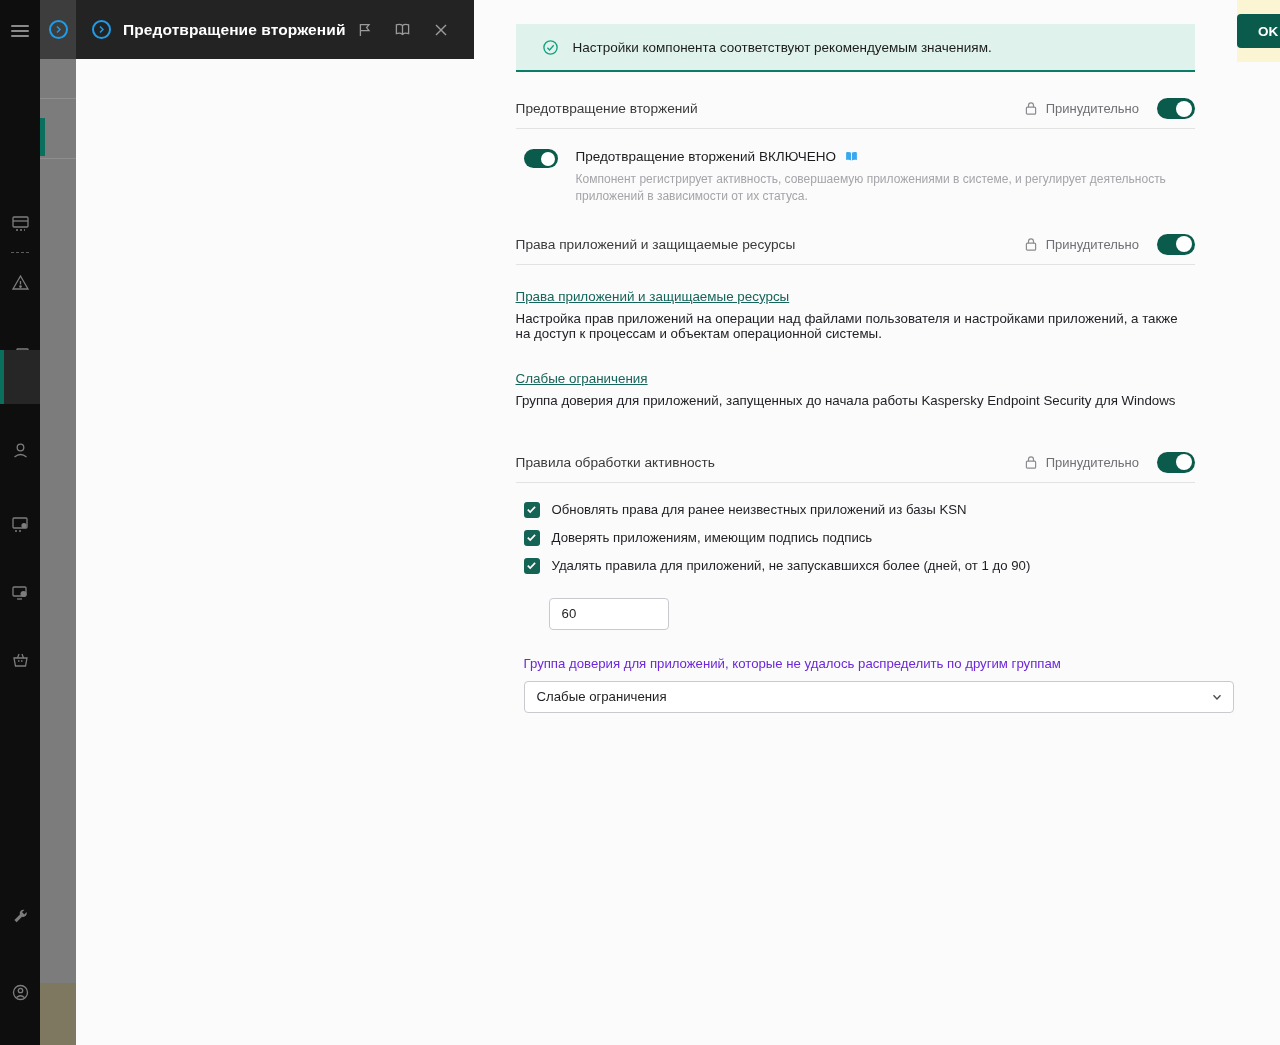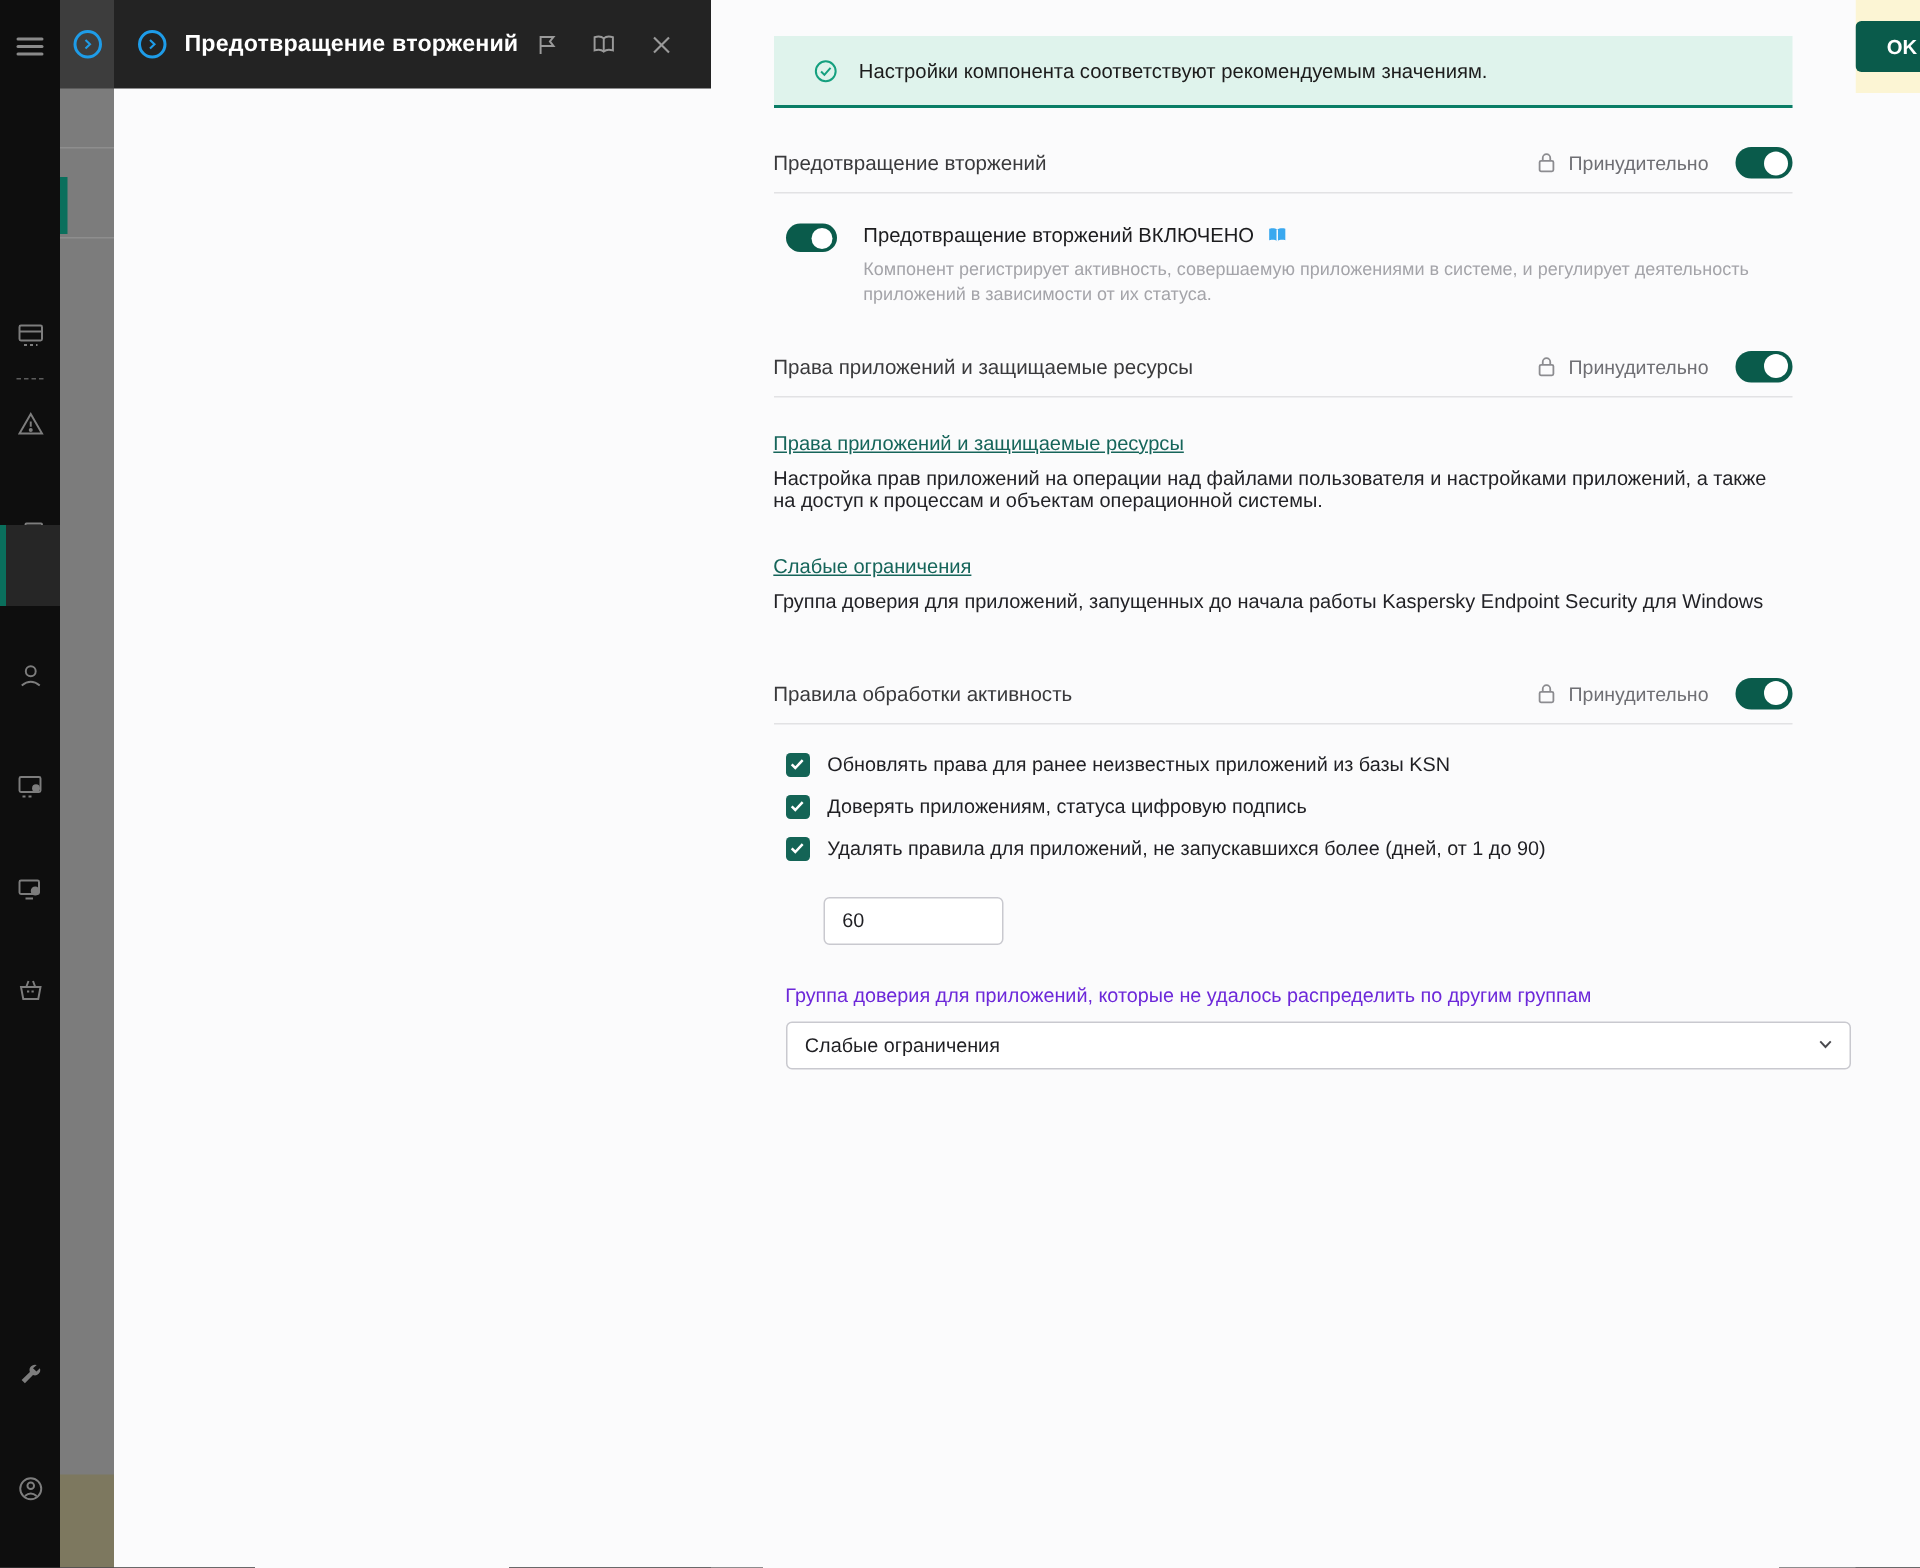--- a/index.html
+++ b/index.html
@@ -406,21 +406,21 @@
             </svg>
           </span>
           <span class="chk-label">Обновлять права для ранее неизвестных приложений из базы KSN</span>
         </div>
         <div class="chk-row">
           <span class="chk">
             <svg width="11" height="11" viewBox="0 0 11 11" fill="none" stroke="#ffffff" stroke-width="1.7">
               <path d="M1.8 5.6 L4.2 8 L9.1 2.8"></path>
             </svg>
           </span>
-          <span class="chk-label">Доверять приложениям, статуса цифровую подпись</span>
+          <span class="chk-label">Доверять приложениям, имеющим подпись подпись</span>
         </div>
         <div class="chk-row">
           <span class="chk">
             <svg width="11" height="11" viewBox="0 0 11 11" fill="none" stroke="#ffffff" stroke-width="1.7">
               <path d="M1.8 5.6 L4.2 8 L9.1 2.8"></path>
             </svg>
           </span>
           <span class="chk-label">Удалять правила для приложений, не запускавшихся более (дней, от 1 до 90)</span>
         </div>
         <input class="num-field" type="text" value="60" style="">

